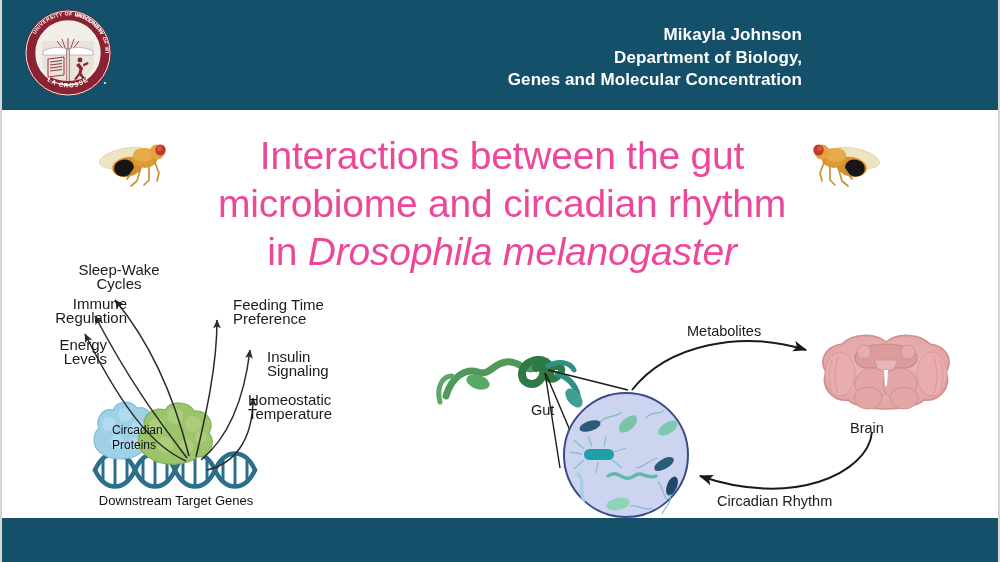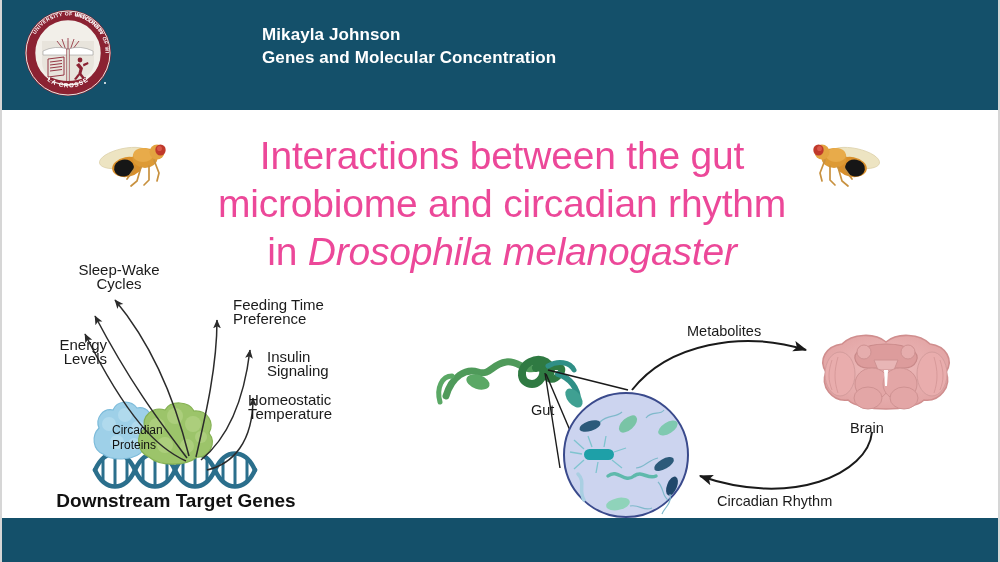--- a/index.html
+++ b/index.html
@@ -19,21 +19,21 @@
     overflow:hidden;
   }
 
   
   .header-bar{
     position:absolute;left:0;top:0;width:1000px;height:110px;
     background:#14506a;
   }
   .header-text{
     position:absolute;left:260px;top:24px;width:540px;
-    text-align:left;color:#ffffff;
+    text-align:right;color:#ffffff;
     font-size:17px;font-weight:bold;line-height:22.5px;
     letter-spacing:.1px;
   }
   .header-text div{white-space:nowrap;}
 
   
   .logo{
     position:absolute;left:20px;top:7px;width:92px;height:92px;
   }
 
@@ -70,22 +70,22 @@
   .lbl-big{
     position:absolute;color:#1a1a1a;
     font-size:14.5px;line-height:17px;white-space:nowrap;
   }
 
   .blob-label{
     position:absolute;color:#111;font-size:12px;line-height:15px;
     text-align:left;white-space:pre-line;
   }
   .dna-label{
-    position:absolute;color:#111;font-size:19px;line-height:16px;
-    text-align:center;white-space:nowrap;font-weight:bold;
+    position:absolute;color:#111;font-size:13px;line-height:16px;
+    text-align:center;white-space:nowrap;font-weight:normal;
   }
 
   svg{display:block;overflow:visible;}
 </style>
 </head>
 <body>
 
 <div id="slide">
 
   <div class="header-bar"></div>
@@ -142,20 +142,21 @@
       </text>
       <text fill="#ffffff" font-family="Liberation Sans, sans-serif" font-size="6.2" font-weight="bold" letter-spacing="1" text-anchor="middle">
         <textPath xlink:href="#botArc" startOffset="50%">LA CROSSE</textPath>
       </text>
       <circle cx="83" cy="76" r="1" fill="#ffffff"></circle>
     </svg>
   </div>
 
   <div class="header-text">
     <div>Mikayla Johnson</div>
+    <div>Department of Biology,</div>
     <div>Genes and Molecular Concentration</div>
   </div>
 
   <div class="title">
     <div>Interactions between the gut</div>
     <div>microbiome and circadian rhythm</div>
     <div><span>in </span><span class="sp">Drosophila melanogaster</span></div>
   </div>
 
   <div class="fly fly-left">
@@ -262,20 +263,22 @@
         <path d="M150 200 C126 168, 96 130, 58 58"></path>
         <path d="M149 203 C120 190, 90 160, 48 76"></path>
         <path d="M159 199 C168 160, 180 110, 180 62"></path>
         <path d="M164 202 C186 184, 206 150, 213 92"></path>
         <path d="M170 212 C196 206, 216 184, 216 140"></path>
       </g>
     </svg>
 
     <div class="lbl c" style="left:36px;top:5px;width:92px;">Sleep-Wake
 Cycles</div>
+    <div class="lbl r" style="left:-6px;top:39px;width:96px;">Immune
+Regulation</div>
     <div class="lbl r" style="left:-8px;top:80px;width:78px;">Energy
 Levels</div>
     <div class="lbl l" style="left:196px;top:40px;width:104px;">Feeding Time
 Preference</div>
     <div class="lbl l" style="left:230px;top:92px;width:74px;">Insulin
 Signaling</div>
     <div class="lbl l" style="left:211px;top:135px;width:94px;">Homeostatic
 Temperature</div>
 
     <div class="blob-label" style="left:75px;top:165px;width:94px;">Circadian

